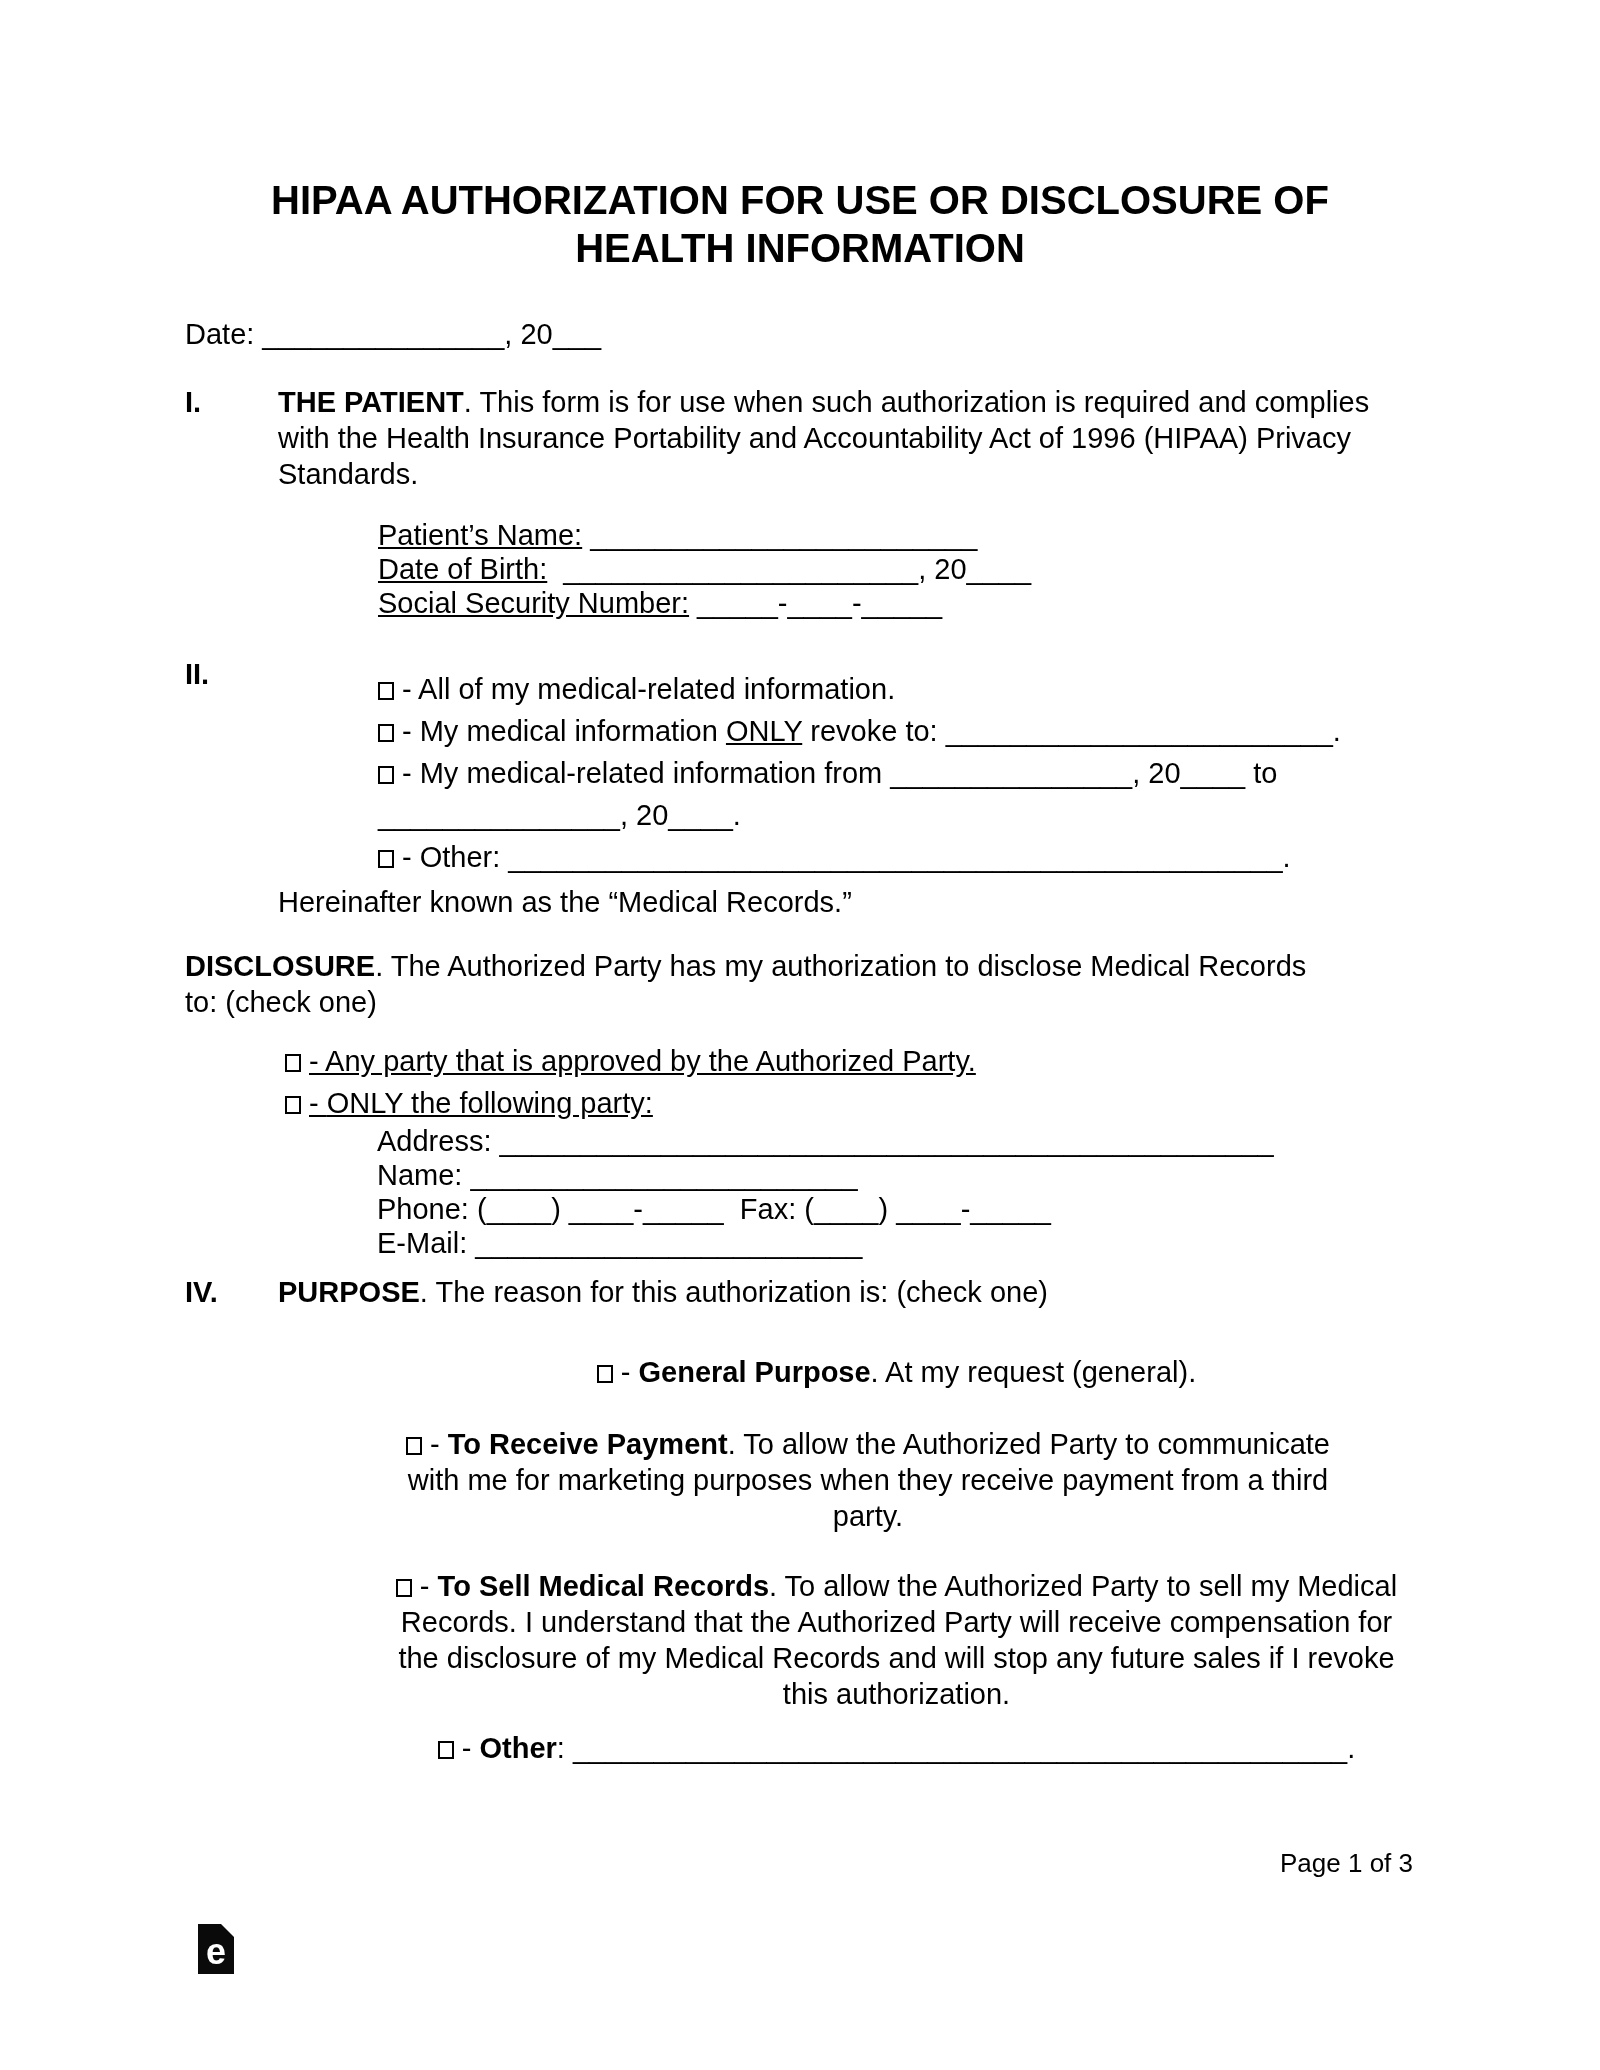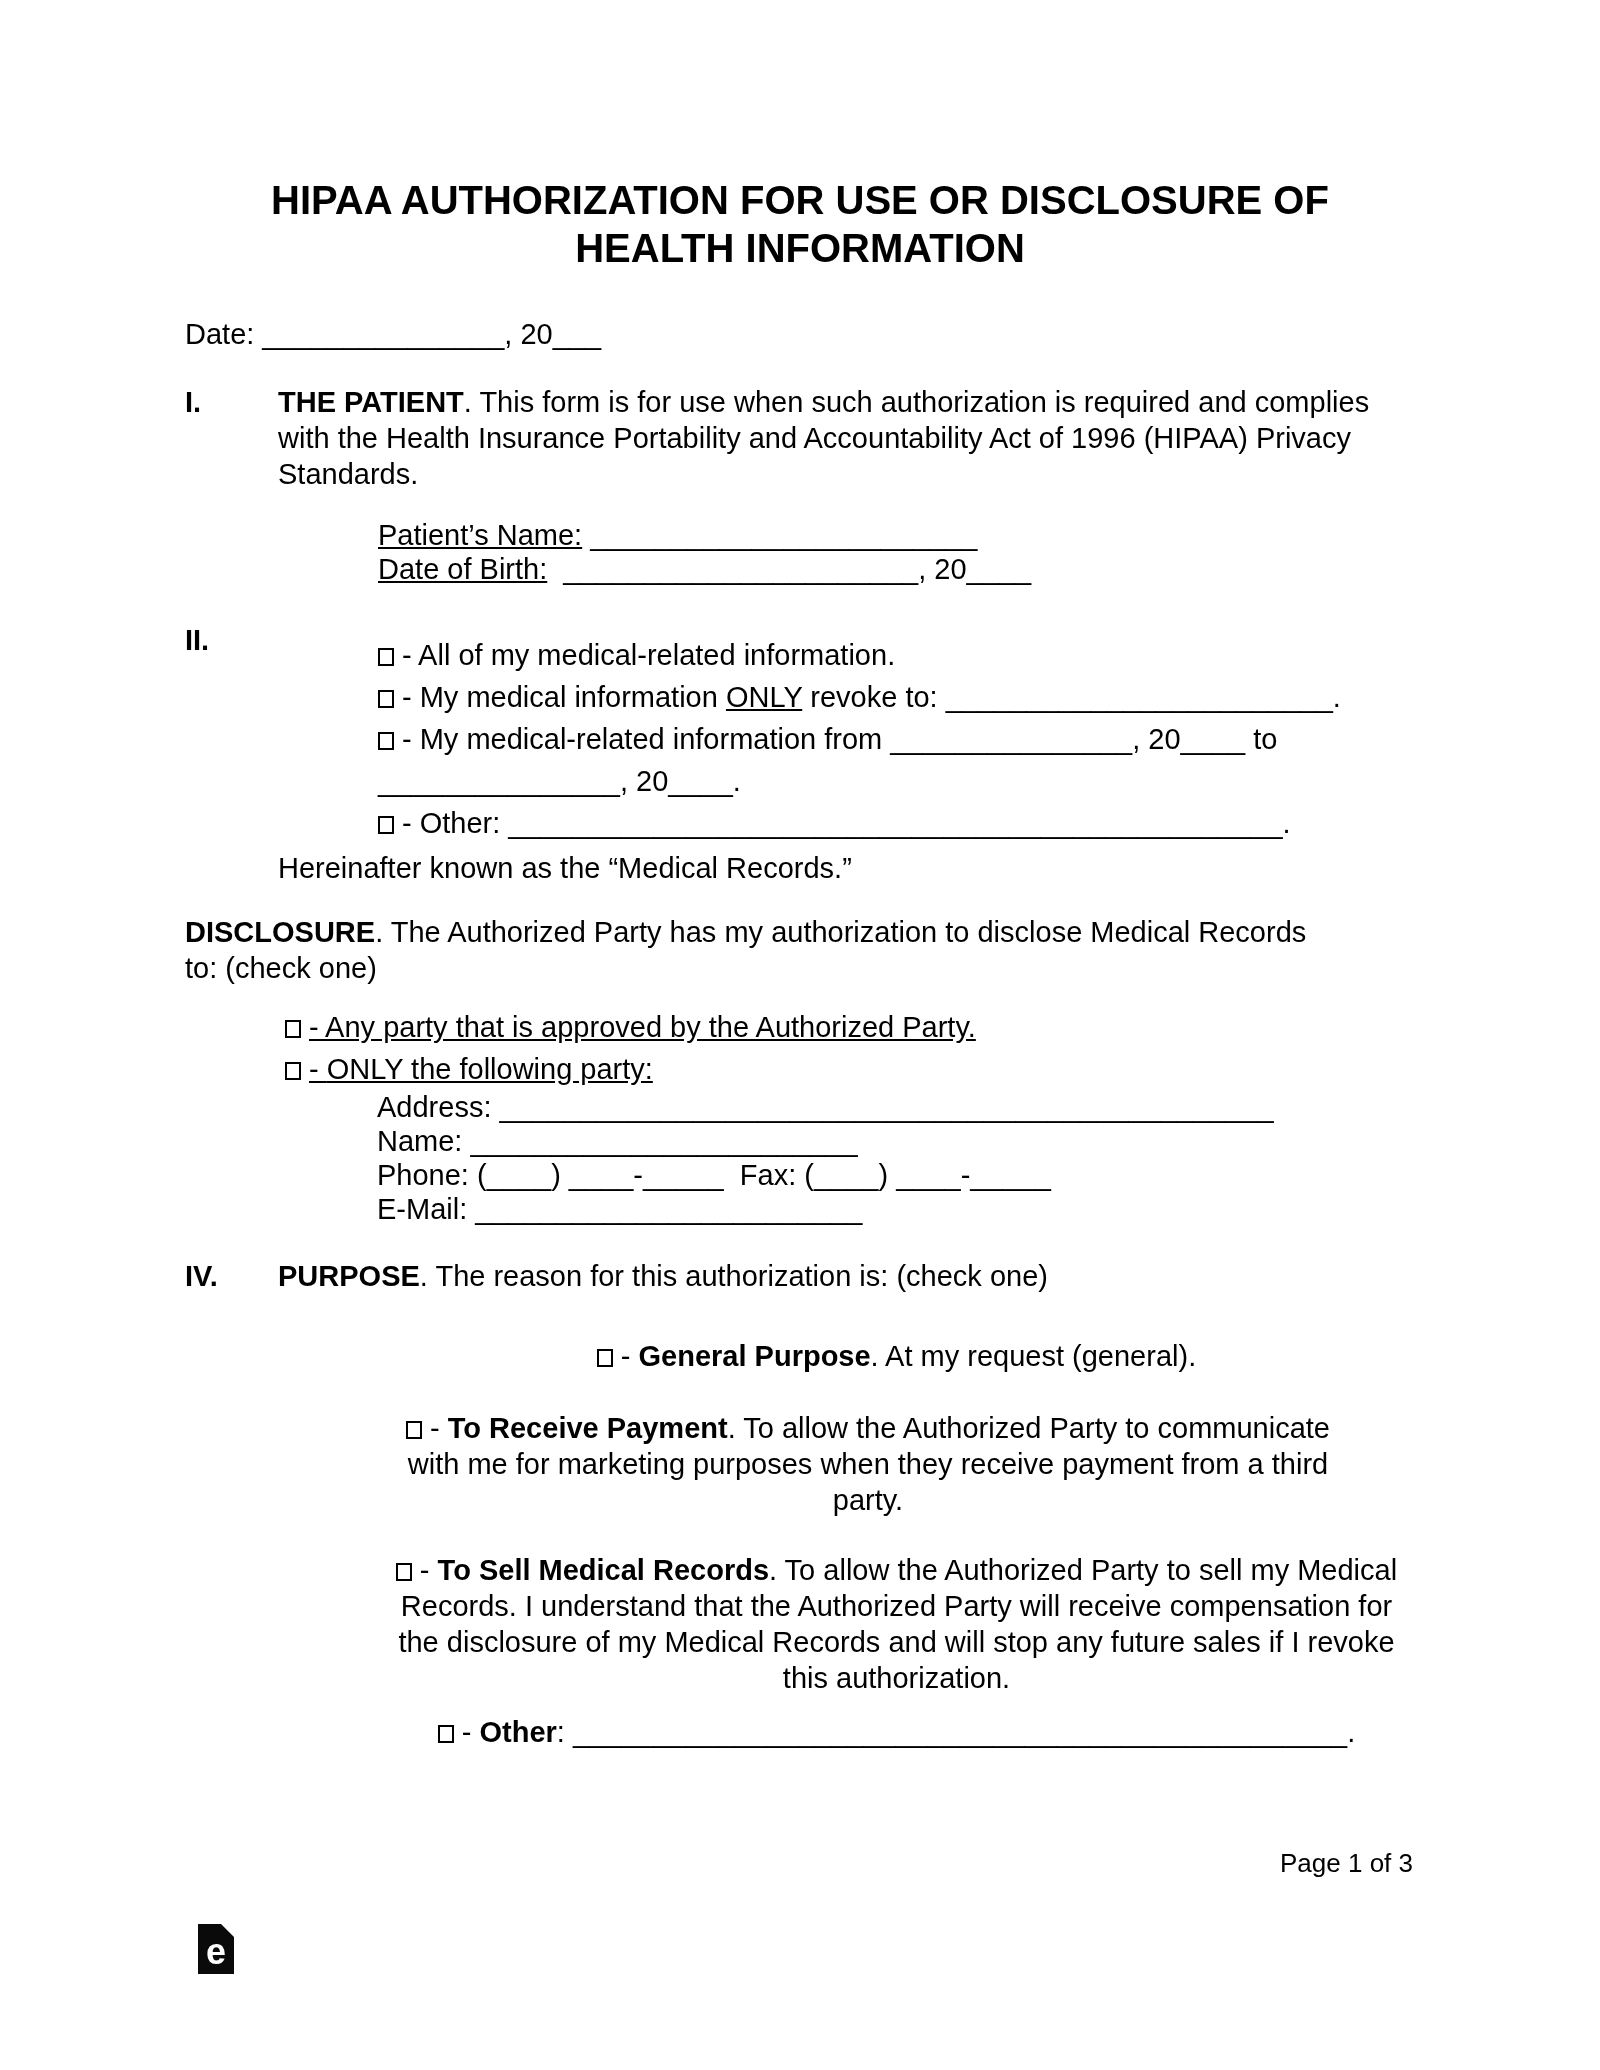--- a/index.html
+++ b/index.html
@@ -27,21 +27,21 @@
 
   .date-row { margin-top: 44px; line-height: 36px; }
 
   .section { display: flex; }
   .numeral { flex: 0 0 93px; font-weight: 700; line-height: 36px; }
   .sec-body { flex: 1 1 auto; line-height: 36px; }
 
   .m-sec1 { margin-top: 32px; }
   .m-sec2 { margin-top: 36px; }
   .m-sec3 { margin-top: 28px; }
-  .m-sec4 { margin-top: 32px; }
+  .m-sec4 { margin-top: 14px; }
 
   .w-sec1 { max-width: 1130px; }
   .w-sec2 { max-width: 1110px; }
   .w-sec3 { max-width: 1150px; }
   .w-sec4 { max-width: 1140px; }
 
   .fields { margin-top: 26px; margin-left: 100px; line-height: 34px; }
   .ul { text-decoration: underline; }
   b { font-weight: 700; }
 
@@ -110,20 +110,21 @@
 
     <p class="date-row" data-bind="date_line">Date: _______________, 20___</p>
 
     <div class="section m-sec1">
       <div class="numeral" data-bind="sections.patient.numeral">I.</div>
       <div class="sec-body">
         <p class="w-sec1"><b data-bind="sections.patient.heading">THE PATIENT</b><span data-bind="sections.patient.body">. This form is for use when such authorization is required and complies with the Health Insurance Portability and Accountability Act of 1996 (HIPAA) Privacy Standards.</span></p>
         <div class="fields">
           <div><span class="ul" data-bind="sections.patient.fields.0.label">Patient’s Name:</span><span data-bind="sections.patient.fields.0.blank"> ________________________</span></div>
           <div><span class="ul" data-bind="sections.patient.fields.1.label">Date of Birth:</span><span data-bind="sections.patient.fields.1.blank">  ______________________, 20____</span></div>
+          <div><span class="ul" data-bind="sections.patient.fields.2.label">Social Security Number:</span><span data-bind="sections.patient.fields.2.blank"> _____-____-_____</span></div>
         </div>
       </div>
     </div>
 
     <div class="section m-sec2">
       <div class="numeral" data-bind="sections.authorization.numeral">II.</div>
       <div class="sec-body">
 
         <div class="check-list cl-auth">
           <div class="check-item">

